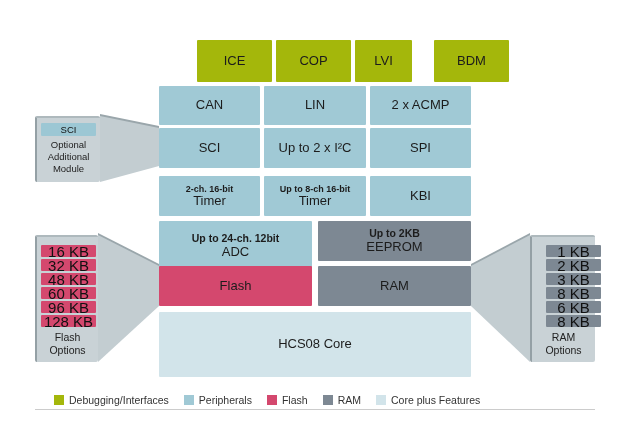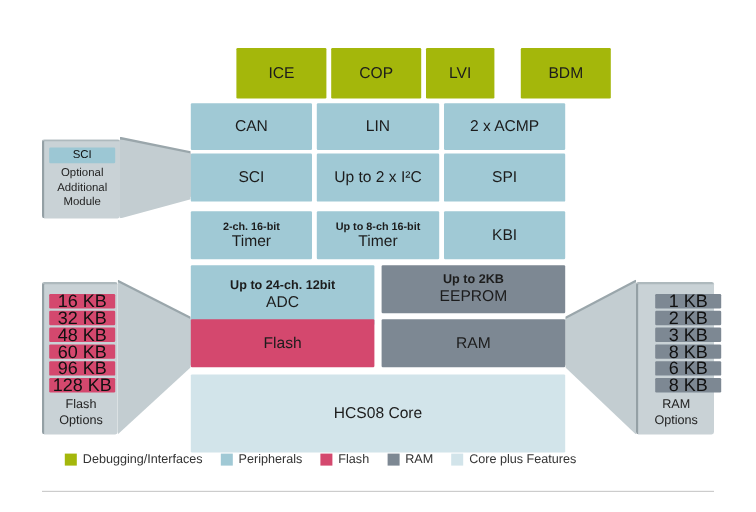--- a/index.html
+++ b/index.html
@@ -40,21 +40,21 @@
   }
   .sci-bar{
     position:absolute;left:4px;top:5px;width:55px;height:13px;background:#9cc7d4;
     display:flex;align-items:center;justify-content:center;font-size:9.5px;color:#111;border-radius:1px;
   }
   .sci-lines{
     position:absolute;left:0;top:21px;width:100%;text-align:center;
     font-size:9.5px;color:#222;line-height:1.25;
   }
   #legend{
-    position:absolute;left:54px;top:376px;height:14px;
+    position:absolute;left:54px;top:393px;height:14px;
     display:flex;gap:15px;
   }
   .legend-item{display:flex;align-items:center;}
   .legend-swatch{width:10px;height:10px;margin-right:5px;flex:0 0 auto;}
   .legend-label{font-size:10.5px;color:#333;white-space:nowrap;}
   #bottom-rule{position:absolute;left:35px;top:409px;width:560px;height:1px;background:#cccccc;}
 </style>
 </head>
 <body>
 

